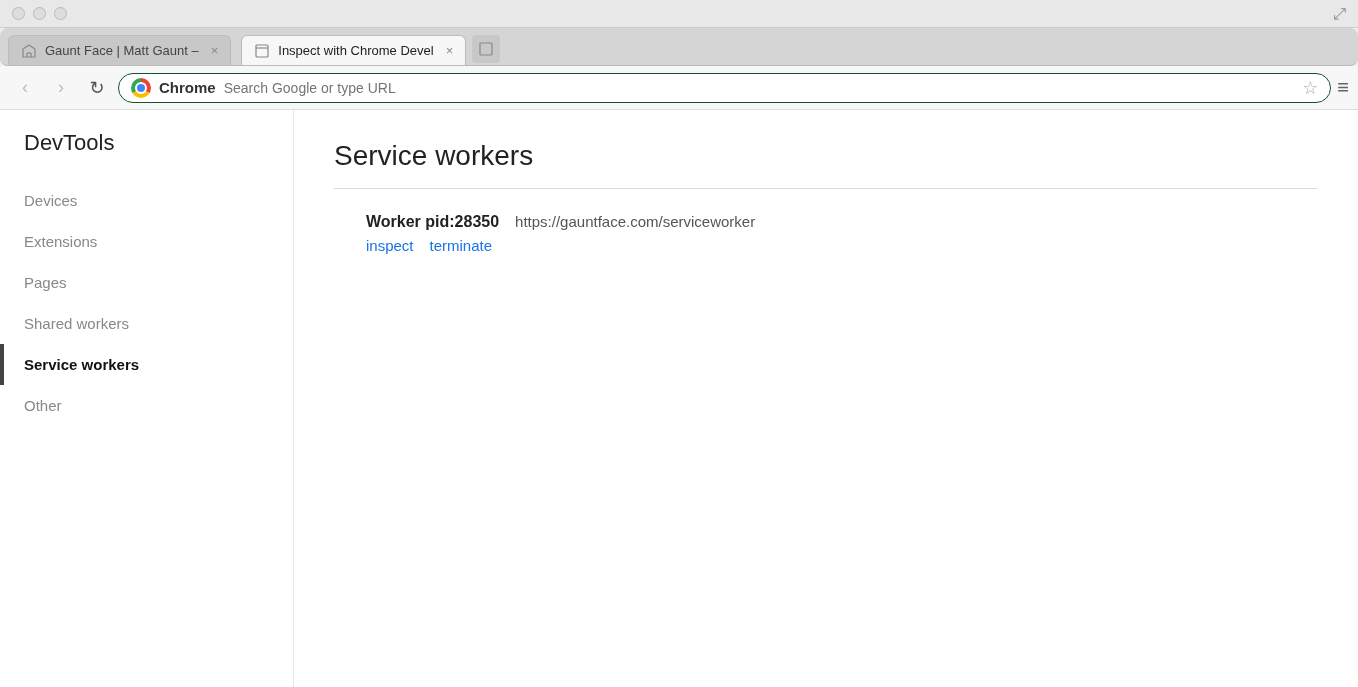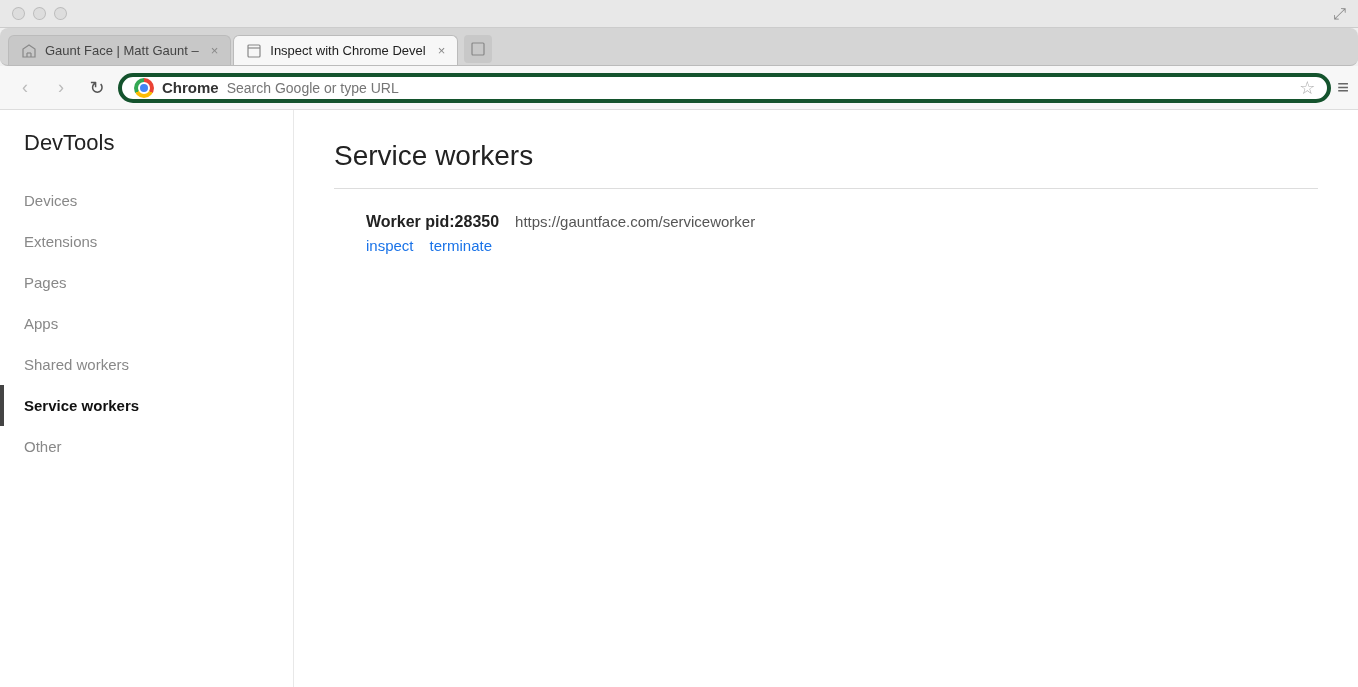--- a/index.html
+++ b/index.html
@@ -49,20 +49,21 @@
       gap: 8px;
       margin-right: 2px;
       border: 1px solid #bbb;
       border-bottom: none;
       cursor: pointer;
     }
     .tab.active {
       background: #f7f7f7;
       color: #222;
       border-color: #bbb;
+      margin-left: 8px;
     }
     .tab-icon {
       width: 16px; height: 16px;
       display: flex; align-items: center; justify-content: center;
     }
     .tab-close {
       font-size: 13px;
       color: #888;
       cursor: pointer;
       margin-left: 4px;
@@ -96,21 +97,21 @@
       color: #555;
       cursor: pointer;
       border-radius: 4px;
     }
     .nav-btn.disabled { color: #bbb; cursor: default; }
     .address-bar-wrap {
       flex: 1;
       display: flex;
       align-items: center;
       background: white;
-      border: 4px solid #14532d;
+      border: 1px solid #14532d;
       border-radius: 20px;
       padding: 0 12px;
       height: 30px;
       gap: 8px;
     }
     
     .chrome-logo {
       width: 20px; height: 20px;
       border-radius: 50%;
       background: conic-gradient(#EA4335 0deg 120deg, #FBBC04 120deg 240deg, #34A853 240deg 360deg);
@@ -300,23 +301,20 @@
     <div class="sidebar-item">
       <span>Devices</span>
     </div>
     <div class="sidebar-item">
       <span>Extensions</span>
     </div>
     <div class="sidebar-item">
       <span>Pages</span>
     </div>
     <div class="sidebar-item">
-      <span>Apps</span>
-    </div>
-    <div class="sidebar-item">
       <span>Shared workers</span>
     </div>
     <div class="sidebar-item active">
       <span>Service workers</span>
     </div>
     <div class="sidebar-item">
       <span>Other</span>
     </div>
   </nav>
 

